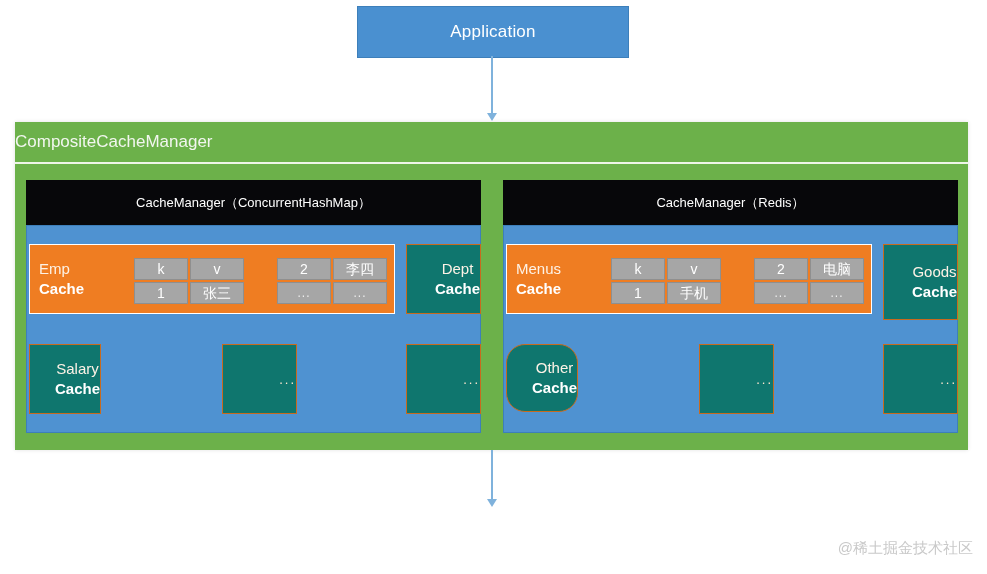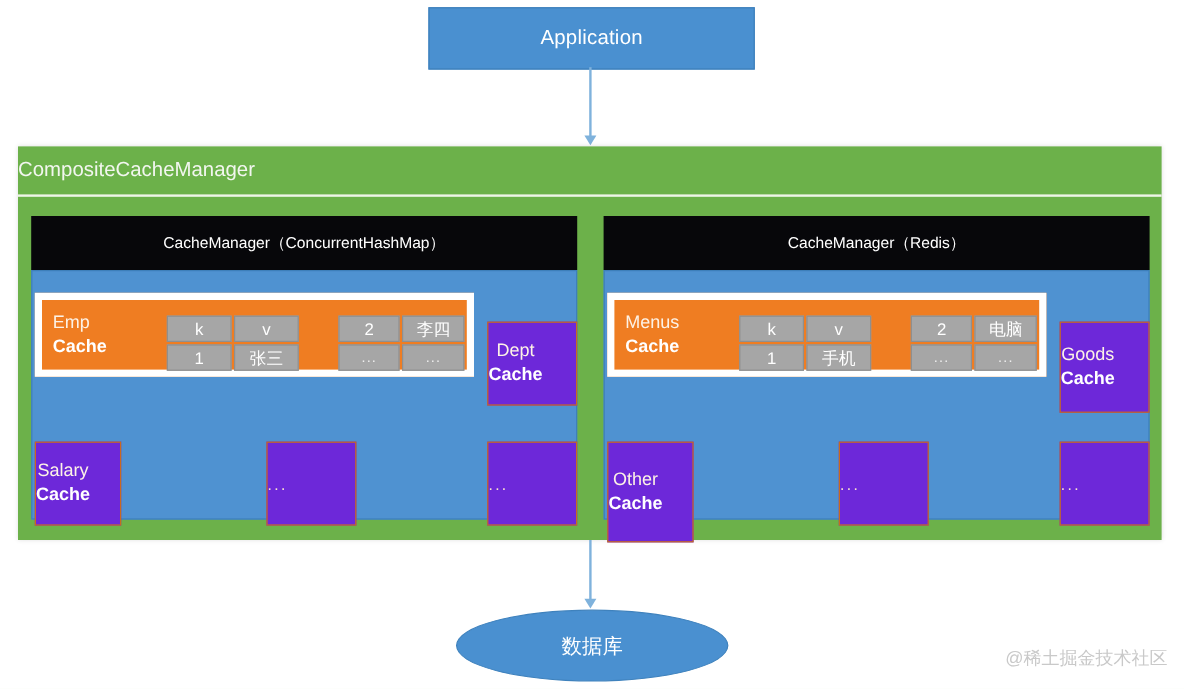--- a/index.html
+++ b/index.html
@@ -112,51 +112,50 @@
     height: 208px;
     background: #4f92d1;
     border: 1px solid #3d7fba;
     box-sizing: border-box;
   }
 
   
   .cache-strip {
     position: absolute;
     background: #ef7d22;
-    border: 6px solid #ffffff;
+    border: 1px solid #ffffff;
     box-sizing: border-box;
   }
   .cache-label {
     position: absolute;
     left: 9px;
     top: 50%;
     transform: translateY(-50%);
     color: #fdf2e6;
     font-size: 15px;
     line-height: 20px;
     white-space: nowrap;
   }
   .cache-label .line2 {
     display: block;
     font-weight: bold;
     color: #ffffff;
   }
 
   .cache-sq {
     position: absolute;
-    background: #6d28d9;
+    background: #0f766e;
     border: 1px solid #c96a1e;
     box-sizing: border-box;
     display: flex;
     align-items: center;
-    justify-content: flex-start;
+    justify-content: flex-end;
     color: #fde6cf;
     font-size: 13px;
     letter-spacing: 2px;
-    margin-top: 24px;
   }
   .cache-sq .lbl-stack {
     color: #fdf2e6;
     font-size: 15px;
     line-height: 20px;
     text-align: center;
     letter-spacing: normal;
   }
   .cache-sq .lbl-stack .line2 {
     display: block;
@@ -335,21 +334,21 @@
             </table>
         </div>
 
         <div class="cache-sq" style="left:379px; top:18px; width:75px; height:76px;">
           <span class="lbl-stack">
             <span>Goods</span>
             <span class="line2">Cache</span>
           </span>
         </div>
 
-        <div class="cache-sq" style="left:2px; top:118px; width:72px; height:84px;">
+        <div class="cache-sq" style="left:2px; top:118px; width:72px; height:68px;border-radius:19px;">
           <span class="lbl-stack">
             <span>Other</span>
             <span class="line2">Cache</span>
           </span>
         </div>
 
         <div class="cache-sq" style="left:195px; top:118px; width:75px; height:70px;">
           <span>...</span>
         </div>
 
@@ -357,21 +356,18 @@
           <span>...</span>
         </div>
 
       </div>
     </div>
   </div>
 
   <div class="arrow-line" style="left:491px; top:450px; height:50px;"></div>
   <div class="arrow-head" style="left:487px; top:499px;"></div>
 
-  <div class="db-ellipse">
-    <span>数据库</span>
-  </div>
 
   <div class="watermark">
     <span>@稀土掘金技术社区</span>
   </div>
 
 </div>
 
 </body></html>

